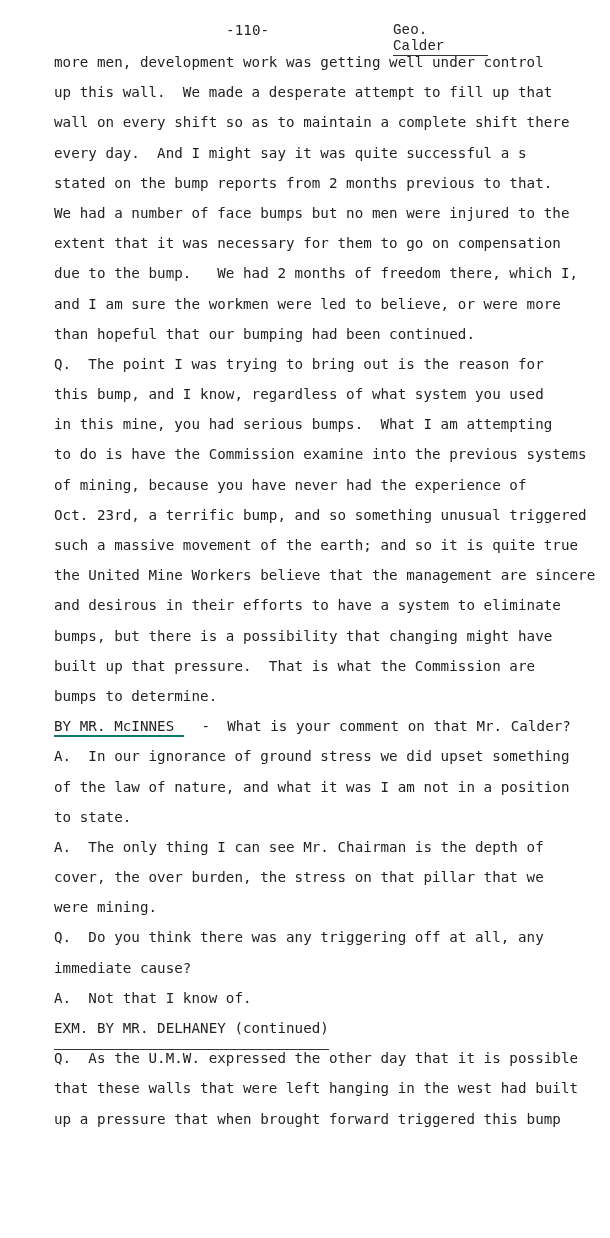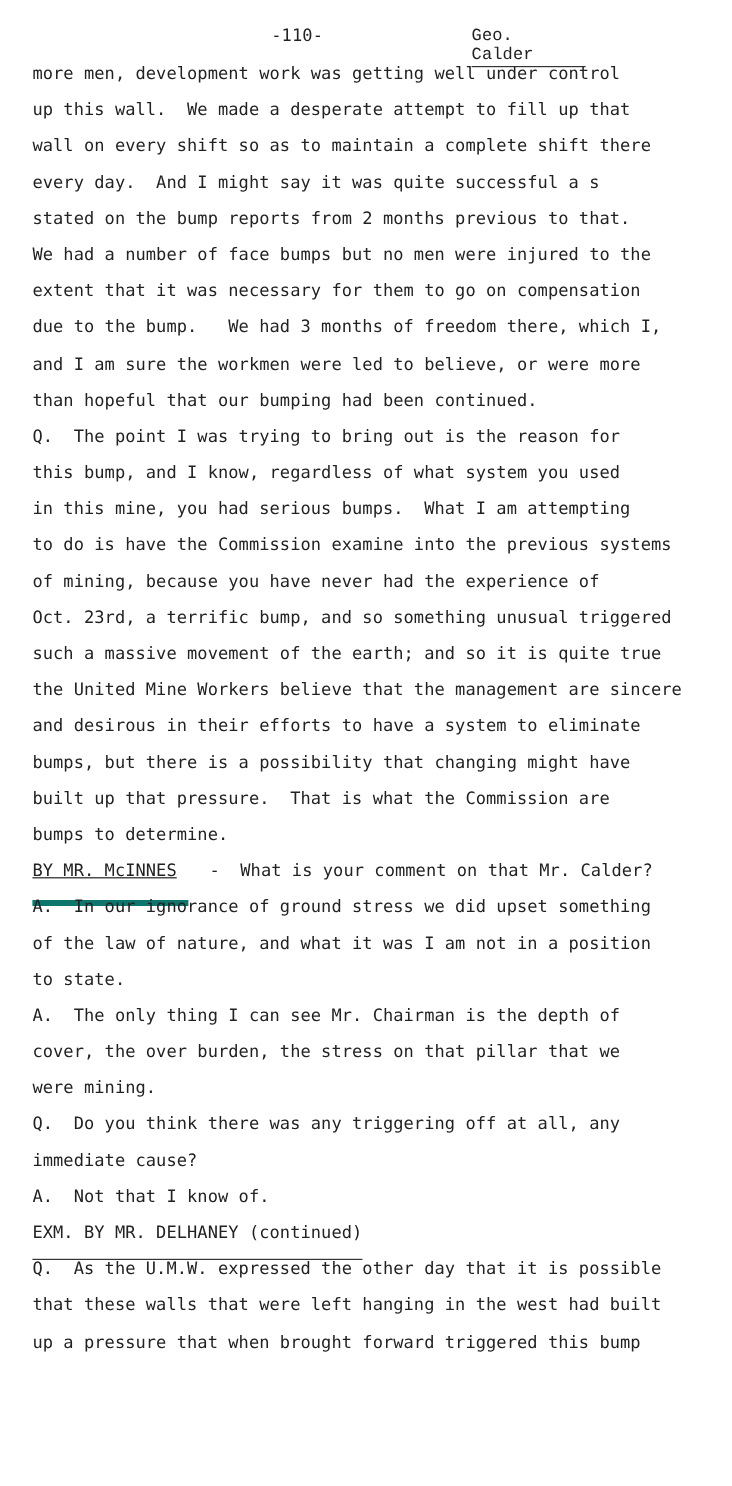--- a/index.html
+++ b/index.html
@@ -50,51 +50,51 @@
       top: 52px;
       left: 27px;
       width: 580px;
     }
     .line {
       height: 30.2px;
       line-height: 20px;
       font-size: 14.2px;
       white-space: pre;
       letter-spacing: 0.05px;
+      margin-left: 27px;
     }
     .u {
       border-bottom: 1px solid #333;
       padding-bottom: 13px;
     }
     .u-pad {
-      border-bottom: 5px solid #0f766e;
-      padding-bottom: 16px;
+      border-bottom: 2px solid #0f766e;
+      padding-bottom: 1px;
       padding-right: 10px;
-      text-decoration: underline;
     }
   </style>
 </head>
 <body>
 
 <div class="page">
 
   <div class="header">
     <span class="page-number">-110-</span>
     <span class="witness-name">Geo. Calder</span>
   </div>
 
   <div class="body-text">
     <div class="line">more men, development work was getting well under control</div>
     <div class="line">up this wall.  We made a desperate attempt to fill up that</div>
     <div class="line">wall on every shift so as to maintain a complete shift there</div>
     <div class="line">every day.  And I might say it was quite successful a s</div>
     <div class="line">stated on the bump reports from 2 months previous to that.</div>
     <div class="line">We had a number of face bumps but no men were injured to the</div>
     <div class="line">extent that it was necessary for them to go on compensation</div>
-    <div class="line">due to the bump.   We had 3 months of freedom there, which I,</div>
+    <div class="line">due to the bump.   We had 2 months of freedom there, which I,</div>
     <div class="line">and I am sure the workmen were led to believe, or were more</div>
     <div class="line">than hopeful that our bumping had been continued.</div>
     <div class="line">Q.  The point I was trying to bring out is the reason for</div>
     <div class="line">this bump, and I know, regardless of what system you used</div>
     <div class="line">in this mine, you had serious bumps.  What I am attempting</div>
     <div class="line">to do is have the Commission examine into the previous systems</div>
     <div class="line">of mining, because you have never had the experience of</div>
     <div class="line">Oct. 23rd, a terrific bump, and so something unusual triggered</div>
     <div class="line">such a massive movement of the earth; and so it is quite true</div>
     <div class="line">the United Mine Workers believe that the management are sincere</div>

